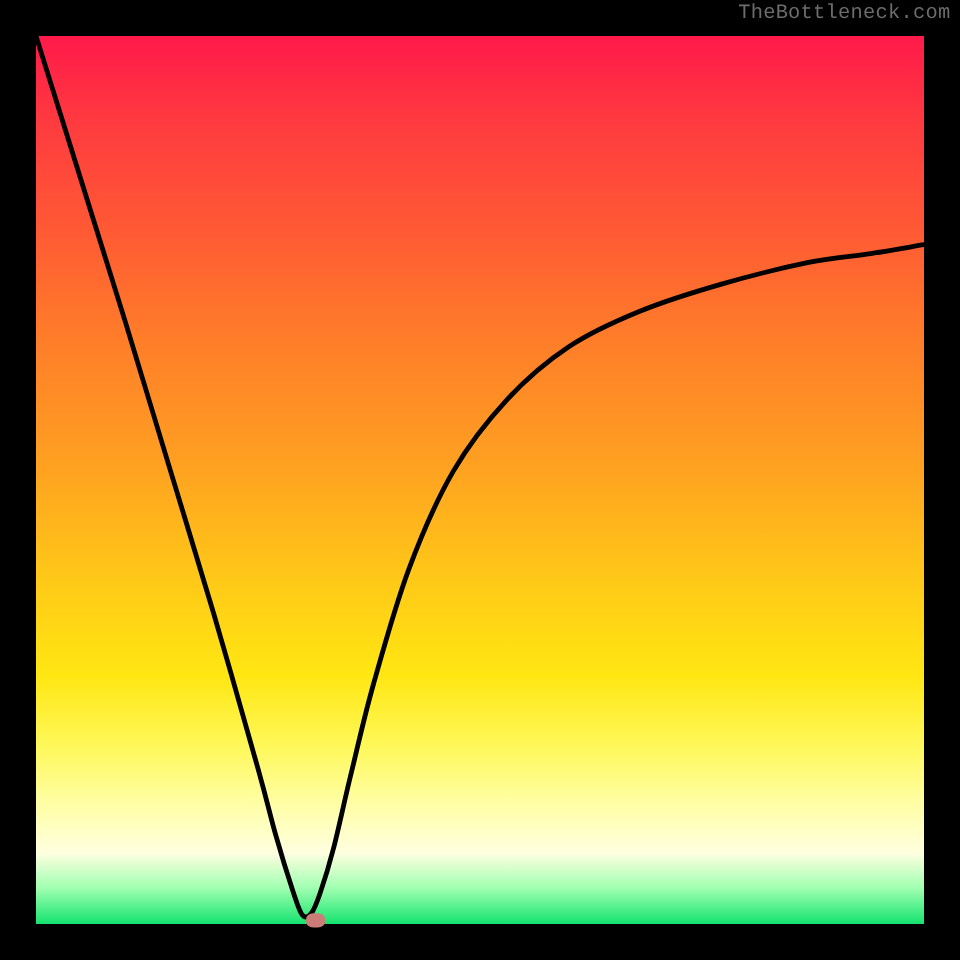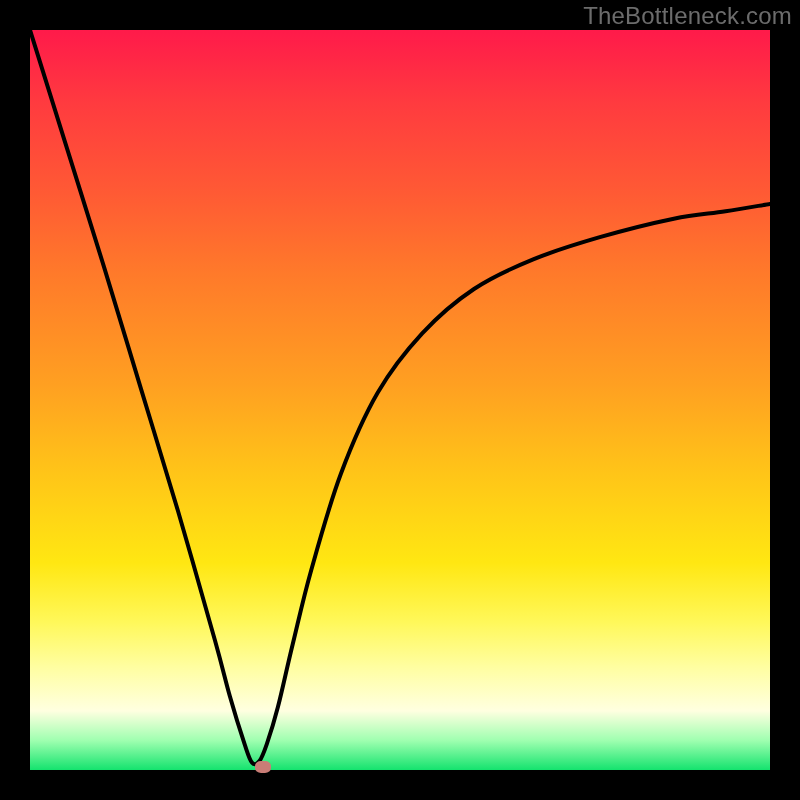--- a/index.html
+++ b/index.html
@@ -35,24 +35,25 @@
       #fffea0 86%,
       #ffffe0 92%,
       #9fffb0 96%,
       #14e36e 100%);
   }
   .watermark {
     position: absolute;
     top: 2px;
     right: 8px;
     color: #6c6c6c;
-    font-size: 24px;
+    font-size: 17px;
     font-weight: 500;
     letter-spacing: 0.2px;
     user-select: none;
+    font-family: Liberation Mono, monospace;
   }
   svg.curve {
     position: absolute;
     left: 0;
     top: 0;
     width: 740px;
     height: 740px;
   }
   .marker {
     position: absolute;

